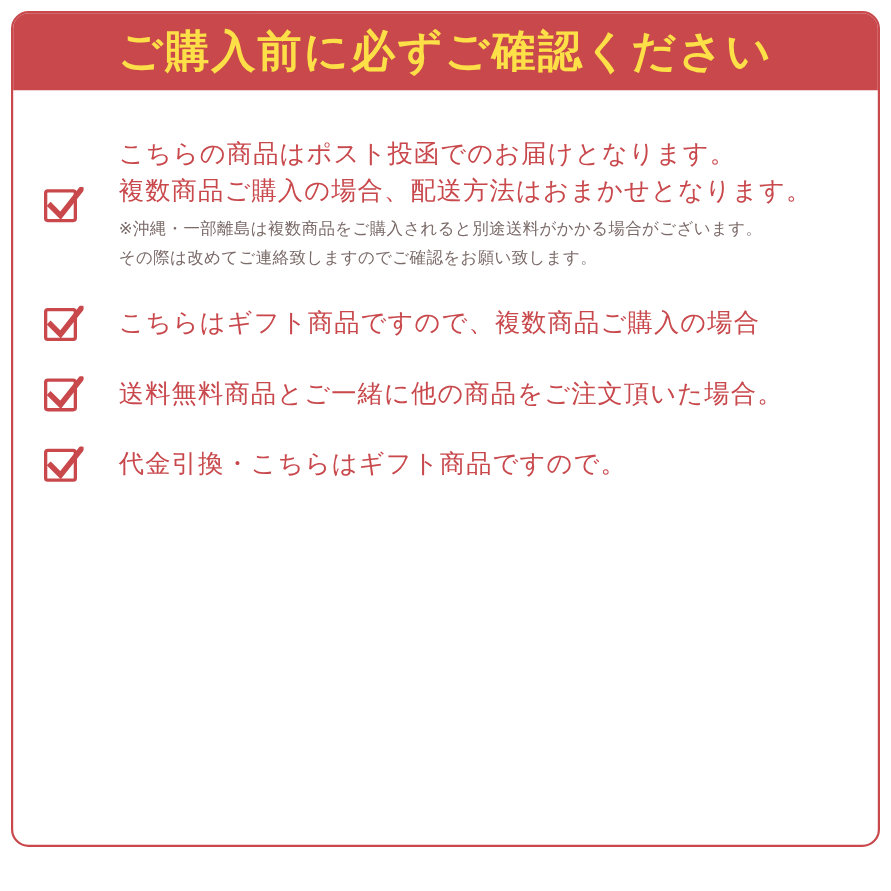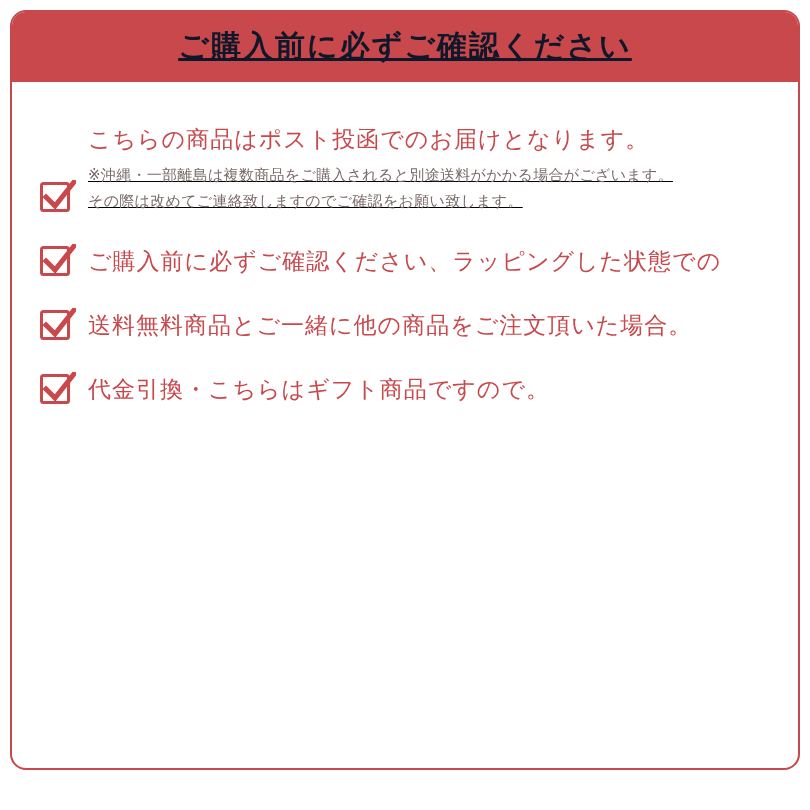--- a/index.html
+++ b/index.html
@@ -28,38 +28,38 @@
     top: -2px;
     width: 790px;
     height: 72px;
     background: #c8484c;
     border-radius: 16px 16px 0 0;
     display: flex;
     align-items: center;
     justify-content: center;
   }
   #notice-header .title {
-    color: #0f172a;
-    font-size: 30px;
+    color: #fde047;
+    font-size: 40px;
     font-weight: bold;
     letter-spacing: 2px;
-    text-decoration: underline;
   }
   #notice-body {
     position: absolute;
     left: 0;
     top: 72px;
     width: 786px;
     padding: 38px 28px 0 28px;
     box-sizing: border-box;
   }
   .notice-item {
     display: flex;
-    align-items: flex-end;
+    align-items: center;
     margin-bottom: 26px;
+    gap: 20px;
   }
   .check-icon {
     flex: 0 0 auto;
     width: 36px;
     height: 34px;
     margin-right: 12px;
     margin-top: 4px;
   }
   .check-icon svg { display: block; }
   .item-lines {
@@ -72,21 +72,21 @@
     letter-spacing: 1px;
     white-space: nowrap;
   }
   .line-sub {
     color: #7a6a68;
     font-size: 15px;
     line-height: 26px;
     letter-spacing: 0.3px;
     white-space: nowrap;
   }
-  .sub-block { margin-top: 6px; text-decoration: underline; }
+  .sub-block { margin-top: 6px; }
 </style>
 </head>
 <body>
 
 <div id="notice-card">
 
   <div id="notice-header">
     <span class="title">ご購入前に必ずご確認ください</span>
   </div>
 
@@ -94,36 +94,37 @@
 
     <div class="notice-item">
       <span class="check-icon">
         <svg width="36" height="34" viewBox="0 0 36 34">
           <rect x="1.5" y="3.5" width="27" height="27" rx="2" fill="none" stroke="#c8484c" stroke-width="3"></rect>
           <path d="M6 17 L15 26 L34 2" fill="none" stroke="#c8484c" stroke-width="5" stroke-linecap="square"></path>
         </svg>
       </span>
       <div class="item-lines">
         <div class="line-main">こちらの商品はポスト投函でのお届けとなります。</div>
+        <div class="line-main">複数商品ご購入の場合、配送方法はおまかせとなります。</div>
         <div class="sub-block">
           <div class="line-sub">※沖縄・一部離島は複数商品をご購入されると別途送料がかかる場合がございます。</div>
           <div class="line-sub">その際は改めてご連絡致しますのでご確認をお願い致します。</div>
         </div>
       </div>
     </div>
 
     <div class="notice-item">
       <span class="check-icon">
         <svg width="36" height="34" viewBox="0 0 36 34">
           <rect x="1.5" y="3.5" width="27" height="27" rx="2" fill="none" stroke="#c8484c" stroke-width="3"></rect>
           <path d="M6 17 L15 26 L34 2" fill="none" stroke="#c8484c" stroke-width="5" stroke-linecap="square"></path>
         </svg>
       </span>
       <div class="item-lines">
-        <div class="line-main">ご購入前に必ずご確認ください、ラッピングした状態での</div>
+        <div class="line-main">こちらはギフト商品ですので、複数商品ご購入の場合</div>
       </div>
     </div>
 
     <div class="notice-item">
       <span class="check-icon">
         <svg width="36" height="34" viewBox="0 0 36 34">
           <rect x="1.5" y="3.5" width="27" height="27" rx="2" fill="none" stroke="#c8484c" stroke-width="3"></rect>
           <path d="M6 17 L15 26 L34 2" fill="none" stroke="#c8484c" stroke-width="5" stroke-linecap="square"></path>
         </svg>
       </span>

